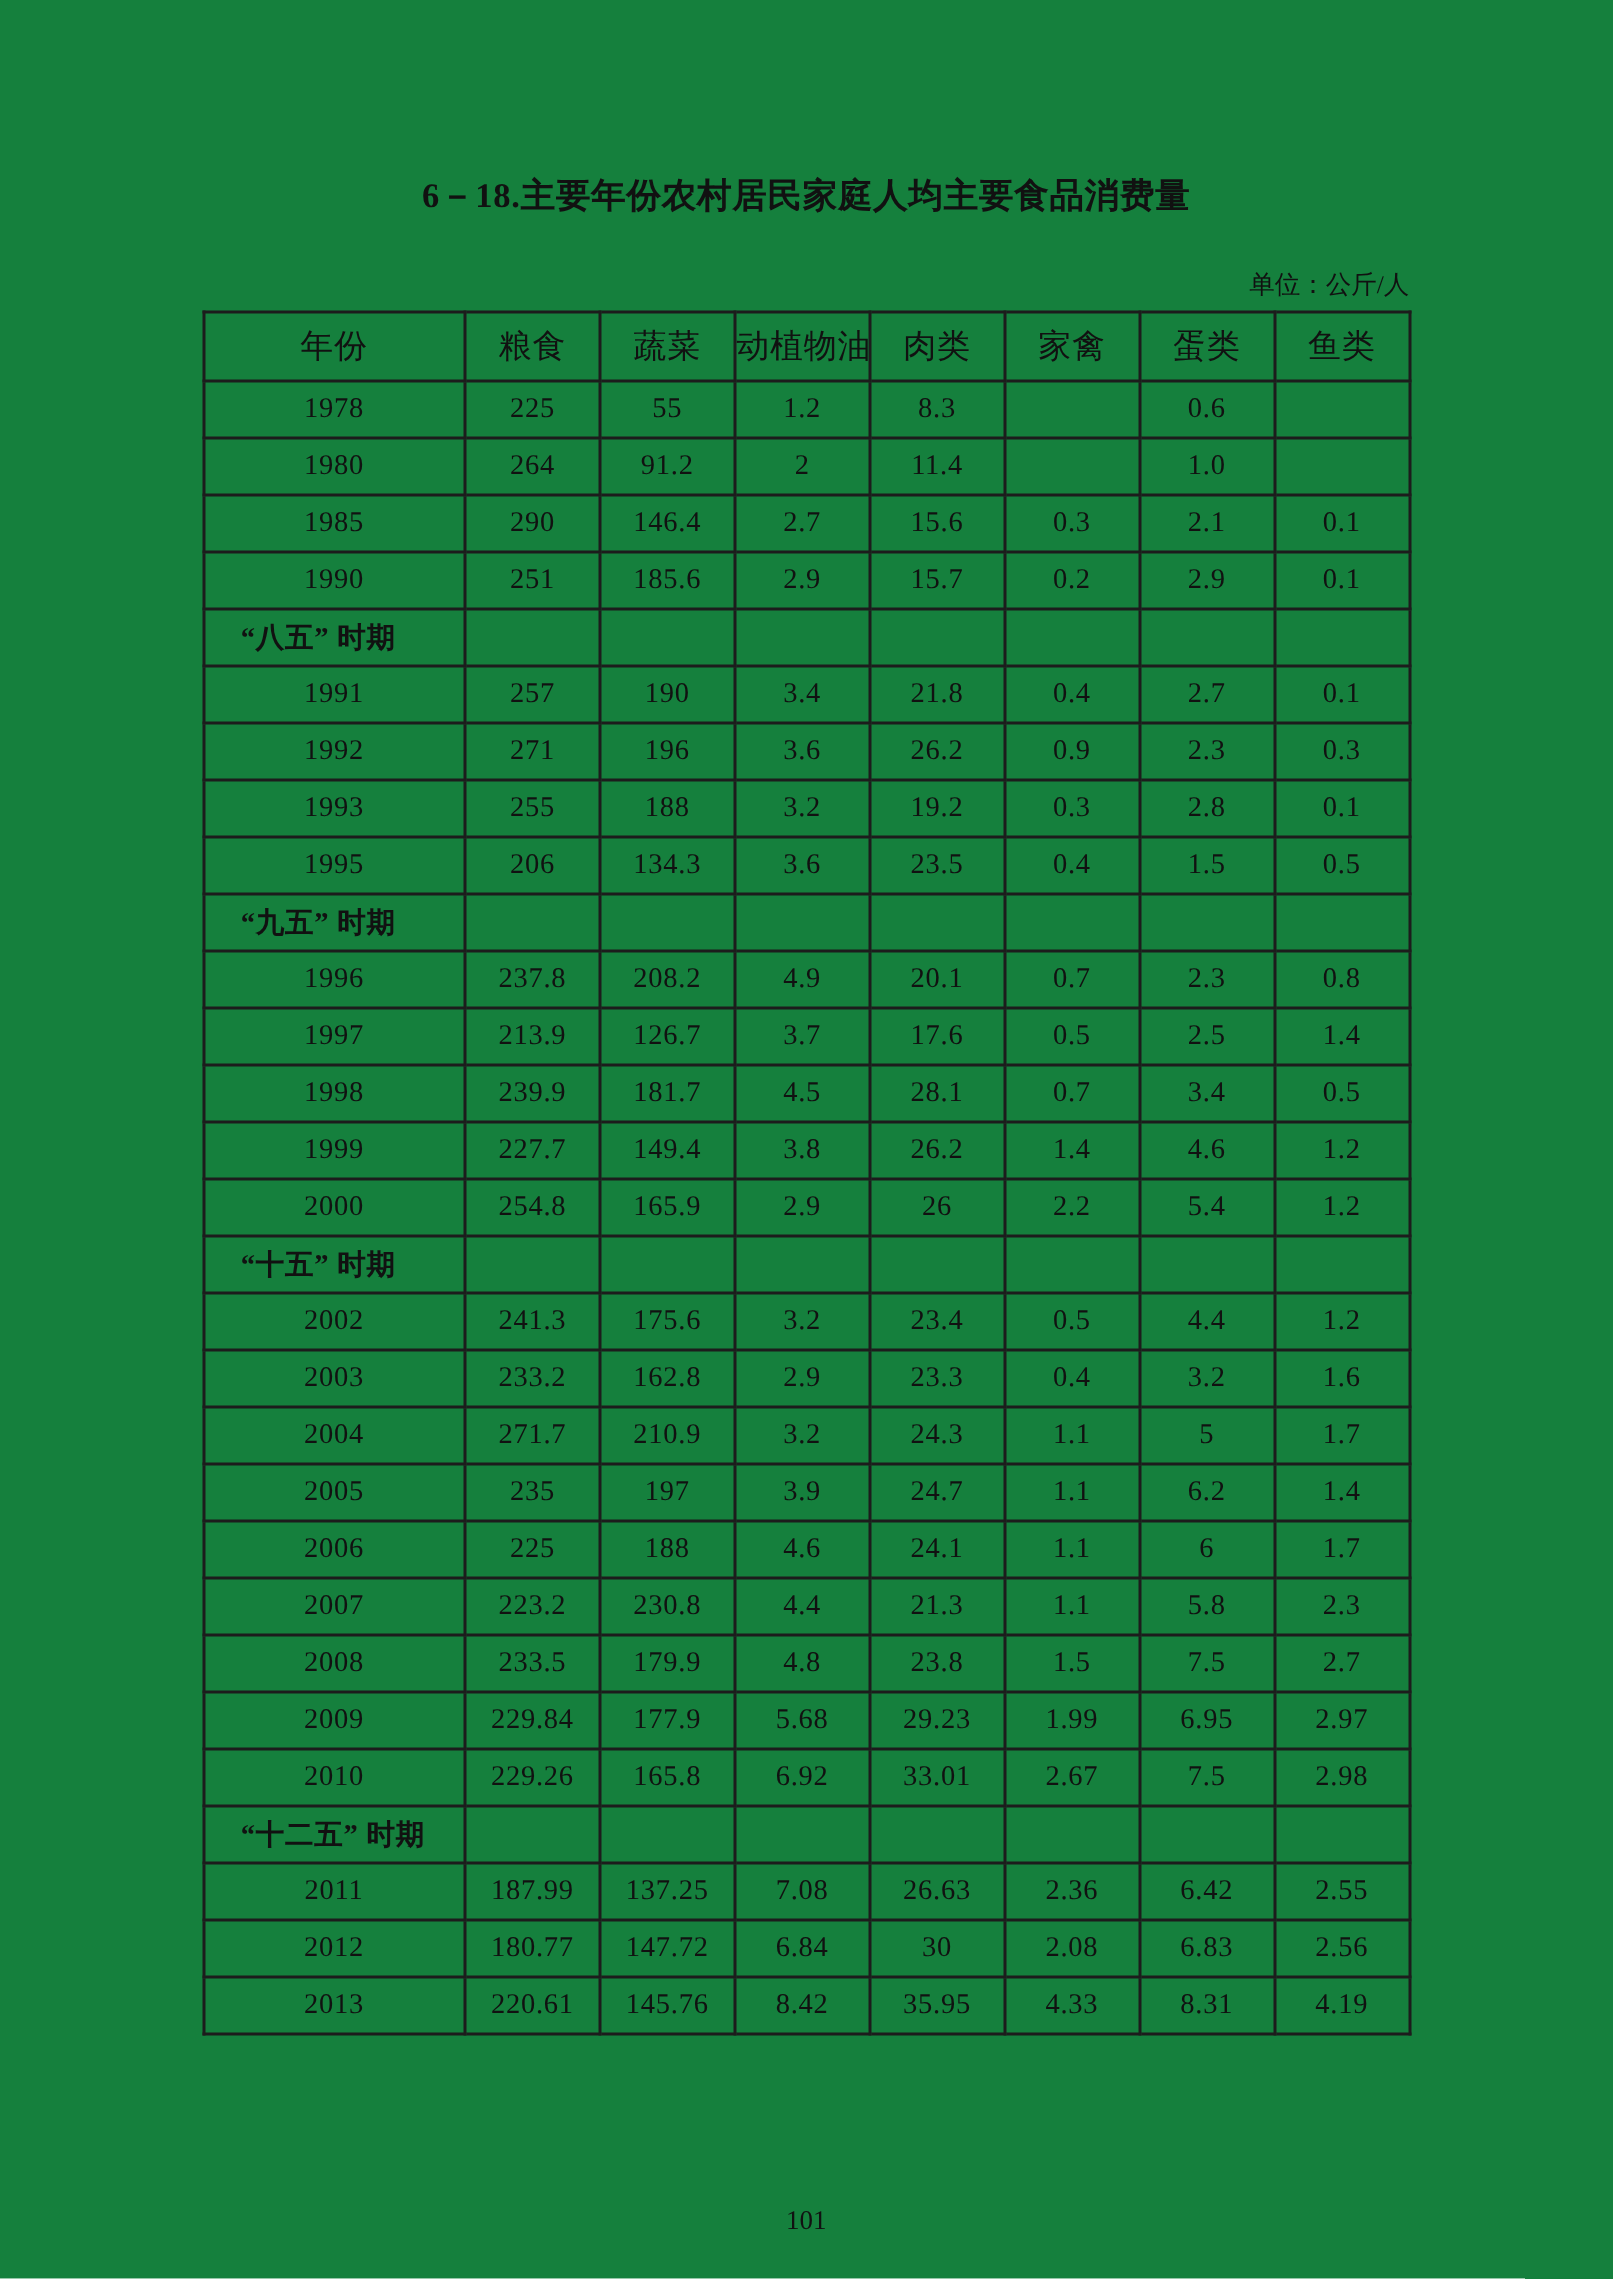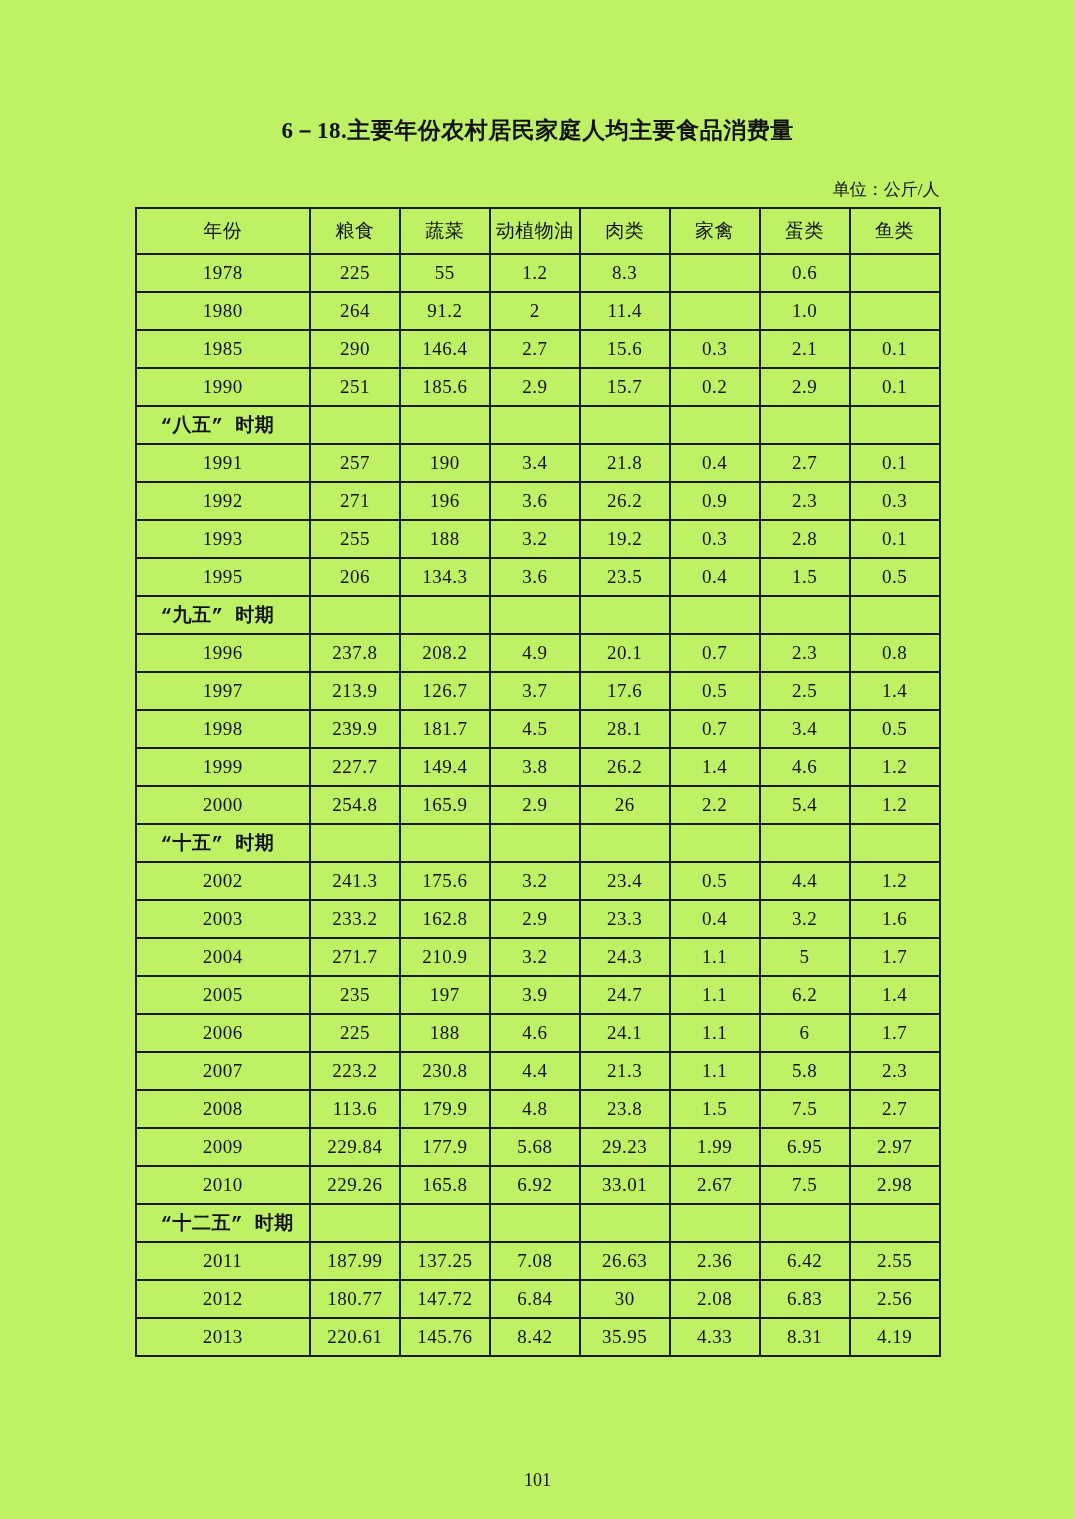--- a/index.html
+++ b/index.html
@@ -4,21 +4,21 @@
 <style>
   html, body {
     margin: 0;
     padding: 0;
     background: #ffffff;
   }
   .page {
     position: relative;
     width: 1075px;
     height: 1519px;
-    background: #bef264;
+    background: #15803d;
     font-family: "Liberation Serif", "DejaVu Serif", serif;
     color: #111111;
     overflow: hidden;
   }
   .doc-title {
     margin: 0;
     padding-top: 115px;
     text-align: center;
     font-size: 23px;
     font-weight: bold;
@@ -45,27 +45,26 @@
     font-size: 19px;
     font-weight: normal;
     padding: 0;
     height: 36px;
     letter-spacing: 0.5px;
     overflow: hidden;
     white-space: nowrap;
   }
   table.stats thead th {
     height: 44px;
-    font-size: 19px;
+    font-size: 22px;
   }
   table.stats td.section {
     text-align: left;
     padding-left: 24px;
     font-weight: bold;
-    font-family: Liberation Mono, monospace;
   }
   col.c-year { width: 21.7%; }
   col.c-val  { width: 11.186%; }
   .page-number {
     position: absolute;
     bottom: 28px;
     left: 0;
     width: 100%;
     text-align: center;
     font-size: 18px;
@@ -317,21 +316,21 @@
           <td>223.2</td>
           <td>230.8</td>
           <td>4.4</td>
           <td>21.3</td>
           <td>1.1</td>
           <td>5.8</td>
           <td>2.3</td>
         </tr>
         <tr>
           <td>2008</td>
-          <td>113.6</td>
+          <td>233.5</td>
           <td>179.9</td>
           <td>4.8</td>
           <td>23.8</td>
           <td>1.5</td>
           <td>7.5</td>
           <td>2.7</td>
         </tr>
         <tr>
           <td>2009</td>
           <td>229.84</td>

